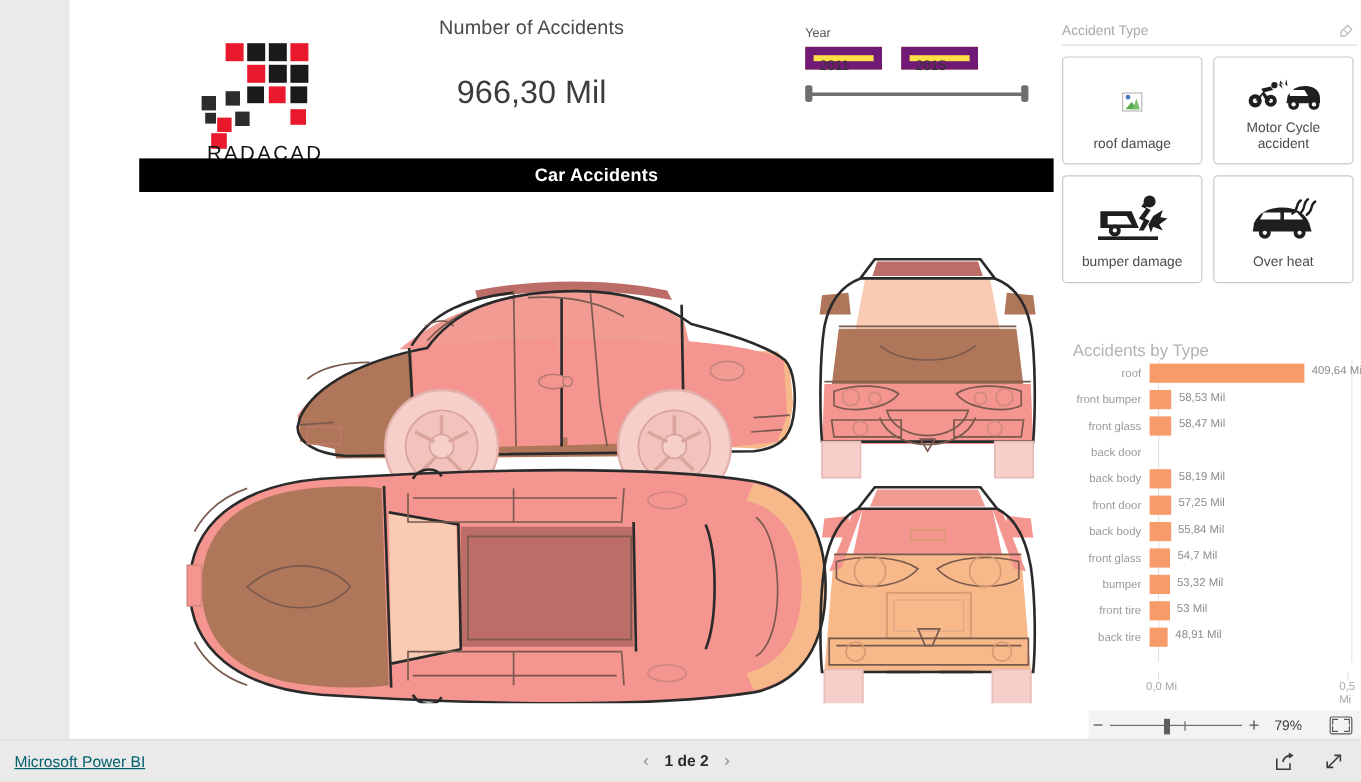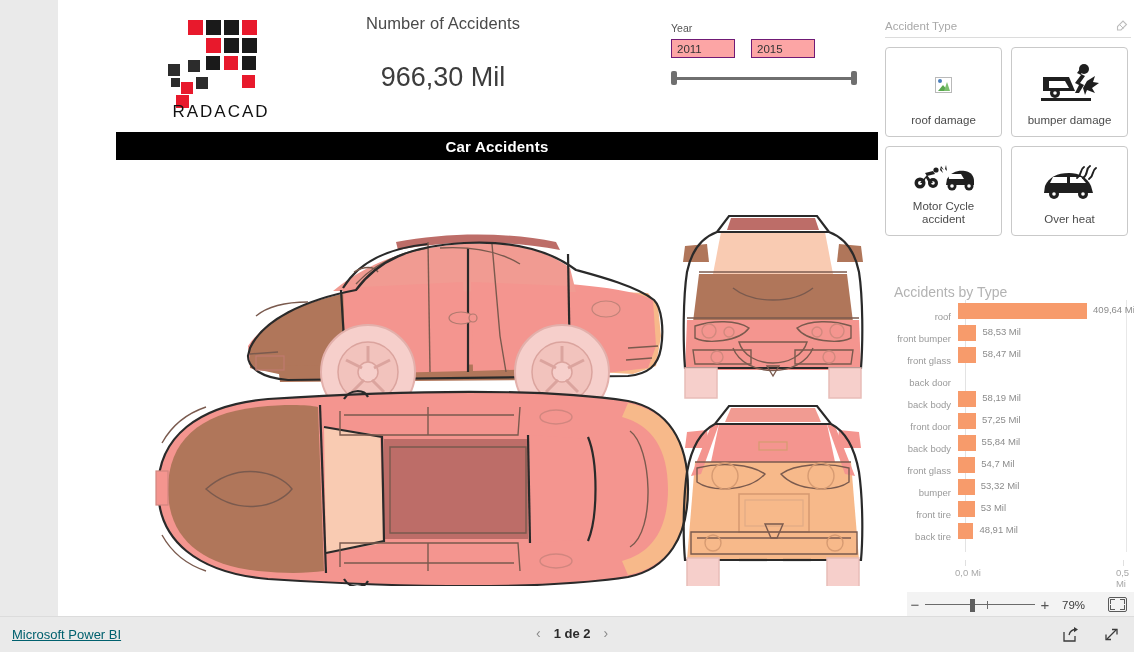--- a/index.html
+++ b/index.html
@@ -13,40 +13,40 @@
   .app{position:absolute;inset:0;}
 
   
   .report{
     position:absolute;left:58px;top:0;width:1076px;height:617px;
     background:#ffffff;
   }
 
   
   .logo{
-    position:absolute;left:68px;top:12px;width:190px;height:110px;
+    position:absolute;left:68px;top:28px;width:190px;height:110px;
   }
   .logo-grid{position:absolute;left:0;top:0;width:190px;height:88px;}
   .logo-cell{position:absolute;}
   .logo-word{
     position:absolute;left:0;top:90px;width:190px;
     text-align:center;font-size:17px;letter-spacing:2px;
     color:#111;font-family:"Liberation Sans", sans-serif;font-weight:400;
   }
 
   .kpi{position:absolute;left:250px;top:14px;width:270px;height:110px;text-align:center;}
   .kpi-title{font-size:16.5px;color:#4a4a4a;font-weight:400;letter-spacing:.1px;}
   .kpi-value{margin-top:29px;font-size:27px;color:#3c3c3c;font-weight:400;}
 
   
   .slicer{position:absolute;left:613px;top:22px;width:200px;height:72px;}
   .slicer-label{font-size:10.5px;color:#555;margin-bottom:5px;}
   .slicer-inputs{display:flex;gap:16px;}
   .slicer-box{
-    width:64px;height:19px;border:1px solid #701a75;background:#fca5a5;
+    width:64px;height:19px;border:7px solid #701a75;background:#fde047;
     font-size:11.5px;color:#333;padding:1px 5px;box-sizing:border-box;
     line-height:16px;
   }
   .slider-track{position:relative;margin-top:13px;width:186px;height:14px;}
   .slider-line{position:absolute;left:4px;right:4px;top:6px;height:3px;background:#6f6f6f;border-radius:2px;}
   .slider-handle{position:absolute;top:0;width:6px;height:14px;background:#6f6f6f;border-radius:2px;}
   .slider-handle.left{left:0;}
   .slider-handle.right{right:0;}
 
   
@@ -79,21 +79,21 @@
     width:17px;height:16px;position:relative;border:1px solid #b9b9b9;background:#fff;
     box-sizing:border-box;
   }
   .broken-img i{position:absolute;display:block;}
 
   
   .chart{position:absolute;left:836px;top:284px;width:238px;height:296px;}
   .chart-title{font-size:14px;color:#b3b3b3;margin-bottom:0;}
   .chart-plot{position:relative;width:238px;height:258px;}
   .chart-rows{position:absolute;left:0;top:0;width:238px;}
-  .row{display:flex;align-items:flex-end;height:22px;}
+  .row{display:flex;align-items:center;height:22px;}
   .row-label{
     width:64px;text-align:right;padding-right:7px;font-size:9.5px;color:#9a9a9a;
     box-sizing:border-box;white-space:nowrap;
   }
   .bar-area{position:relative;flex:1;height:22px;}
   .bar{position:absolute;left:0;top:3px;height:16px;background:#f79b6b;}
   .bar-val{position:absolute;top:4px;font-size:9.5px;color:#8c8c8c;white-space:nowrap;}
   .axis-base{
     position:absolute;left:71px;top:0;width:1px;height:252px;background:#e3e3e3;
   }
@@ -435,38 +435,20 @@
 
         <div class="tile">
           <div class="tile-icon">
             <span class="broken-img">
               <i style="left:2px;top:7px;width:0;height:0;border-left:5px solid transparent;border-right:5px solid transparent;border-bottom:6px solid #5aa84f;"></i>
               <i style="left:8px;top:4px;width:0;height:0;border-left:3px solid transparent;border-right:3px solid transparent;border-bottom:9px solid #7bbf6e;"></i>
               <i style="left:2px;top:1px;width:4px;height:4px;background:#4a7ebb;border-radius:50%;"></i>
             </span>
           </div>
           <div class="tile-label">roof damage</div>
-        </div>
-
-        <div class="tile">
-          <div class="tile-icon">
-            <svg viewBox="0 0 62 44" width="62" height="44">
-              <g fill="#1f1f1f">
-                <path d="M4 14 L30 14 L36 28 L4 28 Z"></path>
-                <path d="M10 18 L26 18 L30 25 L10 25 Z" fill="#fff"></path>
-                <circle cx="16" cy="30" r="5"></circle>
-                  <circle cx="16" cy="30" r="1.8" fill="#fff"></circle>
-                <rect x="2" y="35" width="50" height="3"></rect>
-                <path d="M36 30 L40 22 L36 20 L42 12 L38 10 L44 2 L46 4 L42 11 L46 13 L41 20 L45 22 L40 30 Z"></path>
-                <circle cx="45" cy="6" r="5"></circle>
-                <path d="M48 18 L56 13 L54 19 L60 20 L53 25 L56 30 L48 27 L46 32 L44 25 Z"></path>
-              </g>
-            </svg>
-          </div>
-          <div class="tile-label">bumper damage</div>
         </div>
 
         <div class="tile">
           <div class="tile-icon">
             <svg viewBox="0 0 62 30" width="62" height="30">
               <g fill="#1f1f1f">
                 <path d="M34 16 C38 9 45 7 52 8 C58 9 61 13 61 18 L61 22 L33 22 Z"></path>
                 <path d="M35 11 L48 11 L51 16 L36 16 Z" fill="#fff"></path>
                 <circle cx="39" cy="23" r="4.5"></circle>
                   <circle cx="39" cy="23" r="1.8" fill="#fff"></circle>
@@ -482,20 +464,38 @@
                 <path d="M28 3 L31 7 L28 5 L30 10 L27 7 Z"></path>
                 <path d="M33 2 L34 8 L32 6 Z"></path>
               </g>
             </svg>
           </div>
           <div class="tile-label">Motor Cycle accident</div>
         </div>
 
         <div class="tile">
           <div class="tile-icon">
+            <svg viewBox="0 0 62 44" width="62" height="44">
+              <g fill="#1f1f1f">
+                <path d="M4 14 L30 14 L36 28 L4 28 Z"></path>
+                <path d="M10 18 L26 18 L30 25 L10 25 Z" fill="#fff"></path>
+                <circle cx="16" cy="30" r="5"></circle>
+                  <circle cx="16" cy="30" r="1.8" fill="#fff"></circle>
+                <rect x="2" y="35" width="50" height="3"></rect>
+                <path d="M36 30 L40 22 L36 20 L42 12 L38 10 L44 2 L46 4 L42 11 L46 13 L41 20 L45 22 L40 30 Z"></path>
+                <circle cx="45" cy="6" r="5"></circle>
+                <path d="M48 18 L56 13 L54 19 L60 20 L53 25 L56 30 L48 27 L46 32 L44 25 Z"></path>
+              </g>
+            </svg>
+          </div>
+          <div class="tile-label">bumper damage</div>
+        </div>
+
+        <div class="tile">
+          <div class="tile-icon">
             <svg viewBox="0 0 62 40" width="62" height="40">
               <g fill="#1f1f1f">
                 <path d="M6 22 C10 13 18 9 30 9 C40 9 48 13 52 22 L54 29 L5 29 Z"></path>
                 <path d="M14 13 L28 13 L28 19 L11 19 Z" fill="#fff"></path>
                 <path d="M31 13 L42 13 L47 19 L31 19 Z" fill="#fff"></path>
                 <circle cx="15" cy="30" r="5"></circle>
                   <circle cx="15" cy="30" r="1.8" fill="#fff"></circle>
                 <circle cx="44" cy="30" r="5"></circle>
                   <circle cx="44" cy="30" r="1.8" fill="#fff"></circle>
               </g>

